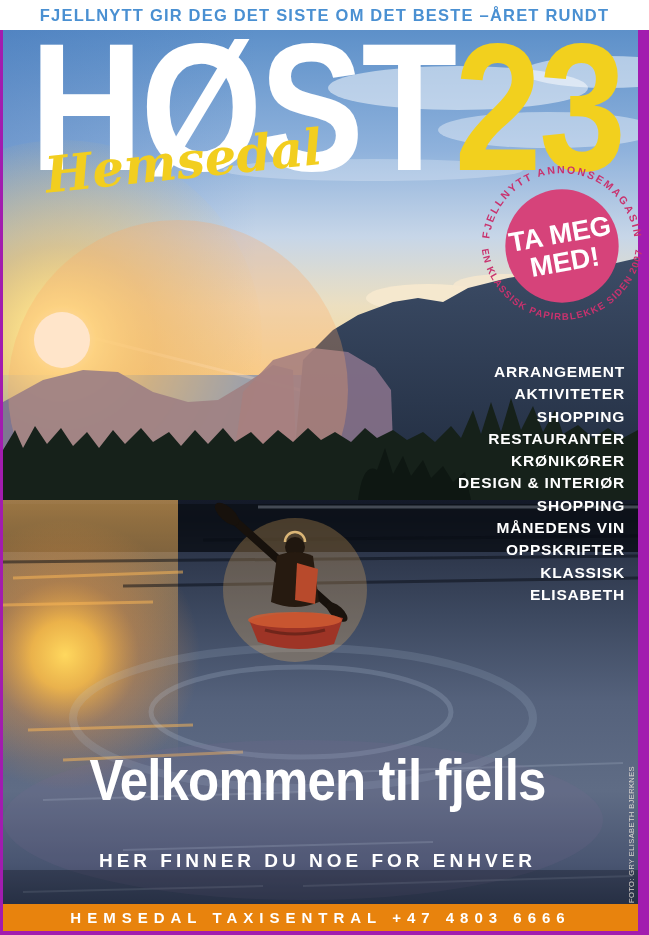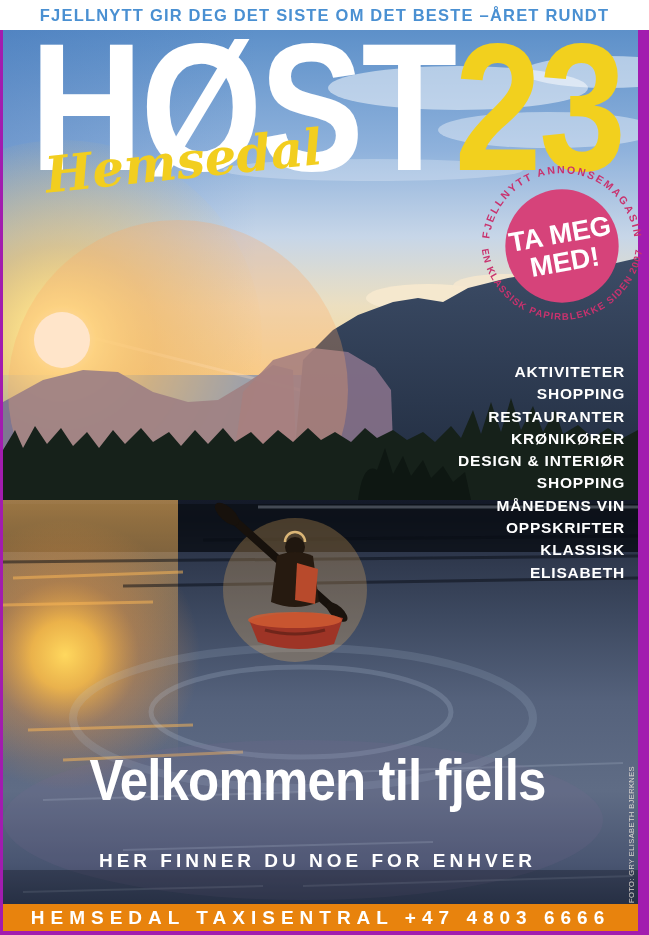--- a/index.html
+++ b/index.html
@@ -43,21 +43,21 @@
            font-weight:bold;font-size:19px;letter-spacing:4px;white-space:nowrap;}
   .subline.l1{top:850px;}
   .subline.l2{top:846px;}
 
   
   .credit{position:absolute;right:13px;bottom:32px;z-index:5;writing-mode:vertical-rl;
           transform:rotate(180deg);font-size:7.5px;letter-spacing:0.4px;color:#e9e2d8;opacity:0.9;}
 
   
   .bottom-bar{position:absolute;left:3px;right:11px;bottom:4px;height:27px;z-index:6;
-              background:#e8830d;color:#ffffff;font-weight:bold;font-size:19px;
+              background:#e8830d;color:#ffffff;font-weight:bold;font-size:15px;
               letter-spacing:6px;text-align:center;line-height:28px;white-space:nowrap;}
 </style>
 </head>
 <body>
 
 <div class="page">
 
   <div class="banner">FJELLNYTT GIR DEG DET SISTE OM DET BESTE –ÅRET RUNDT</div>
 
   <div class="photo">
@@ -202,20 +202,21 @@
     <text font-size="9.5" font-weight="bold" letter-spacing="1.2" fill="#c9326e">
       <textPath href="#arcBot" startOffset="50%" text-anchor="middle">EN KLASSISK PAPIRBLEKKE SIDEN 2007</textPath>
     </text>
     <g transform="rotate(-10 85 85)" fill="#ffffff" font-weight="bold" text-anchor="middle">
       <text x="85" y="82" font-size="27">TA MEG</text>
       <text x="85" y="110" font-size="27">MED!</text>
     </g>
   </svg>
 
   <div class="topics">
+    <div>ARRANGEMENT</div>
     <div>AKTIVITETER</div>
     <div>SHOPPING</div>
     <div>RESTAURANTER</div>
     <div>KRØNIKØRER</div>
     <div>DESIGN &amp; INTERIØR</div>
     <div>SHOPPING</div>
     <div>MÅNEDENS VIN</div>
     <div>OPPSKRIFTER</div>
     <div>KLASSISK</div>
     <div>ELISABETH</div>

